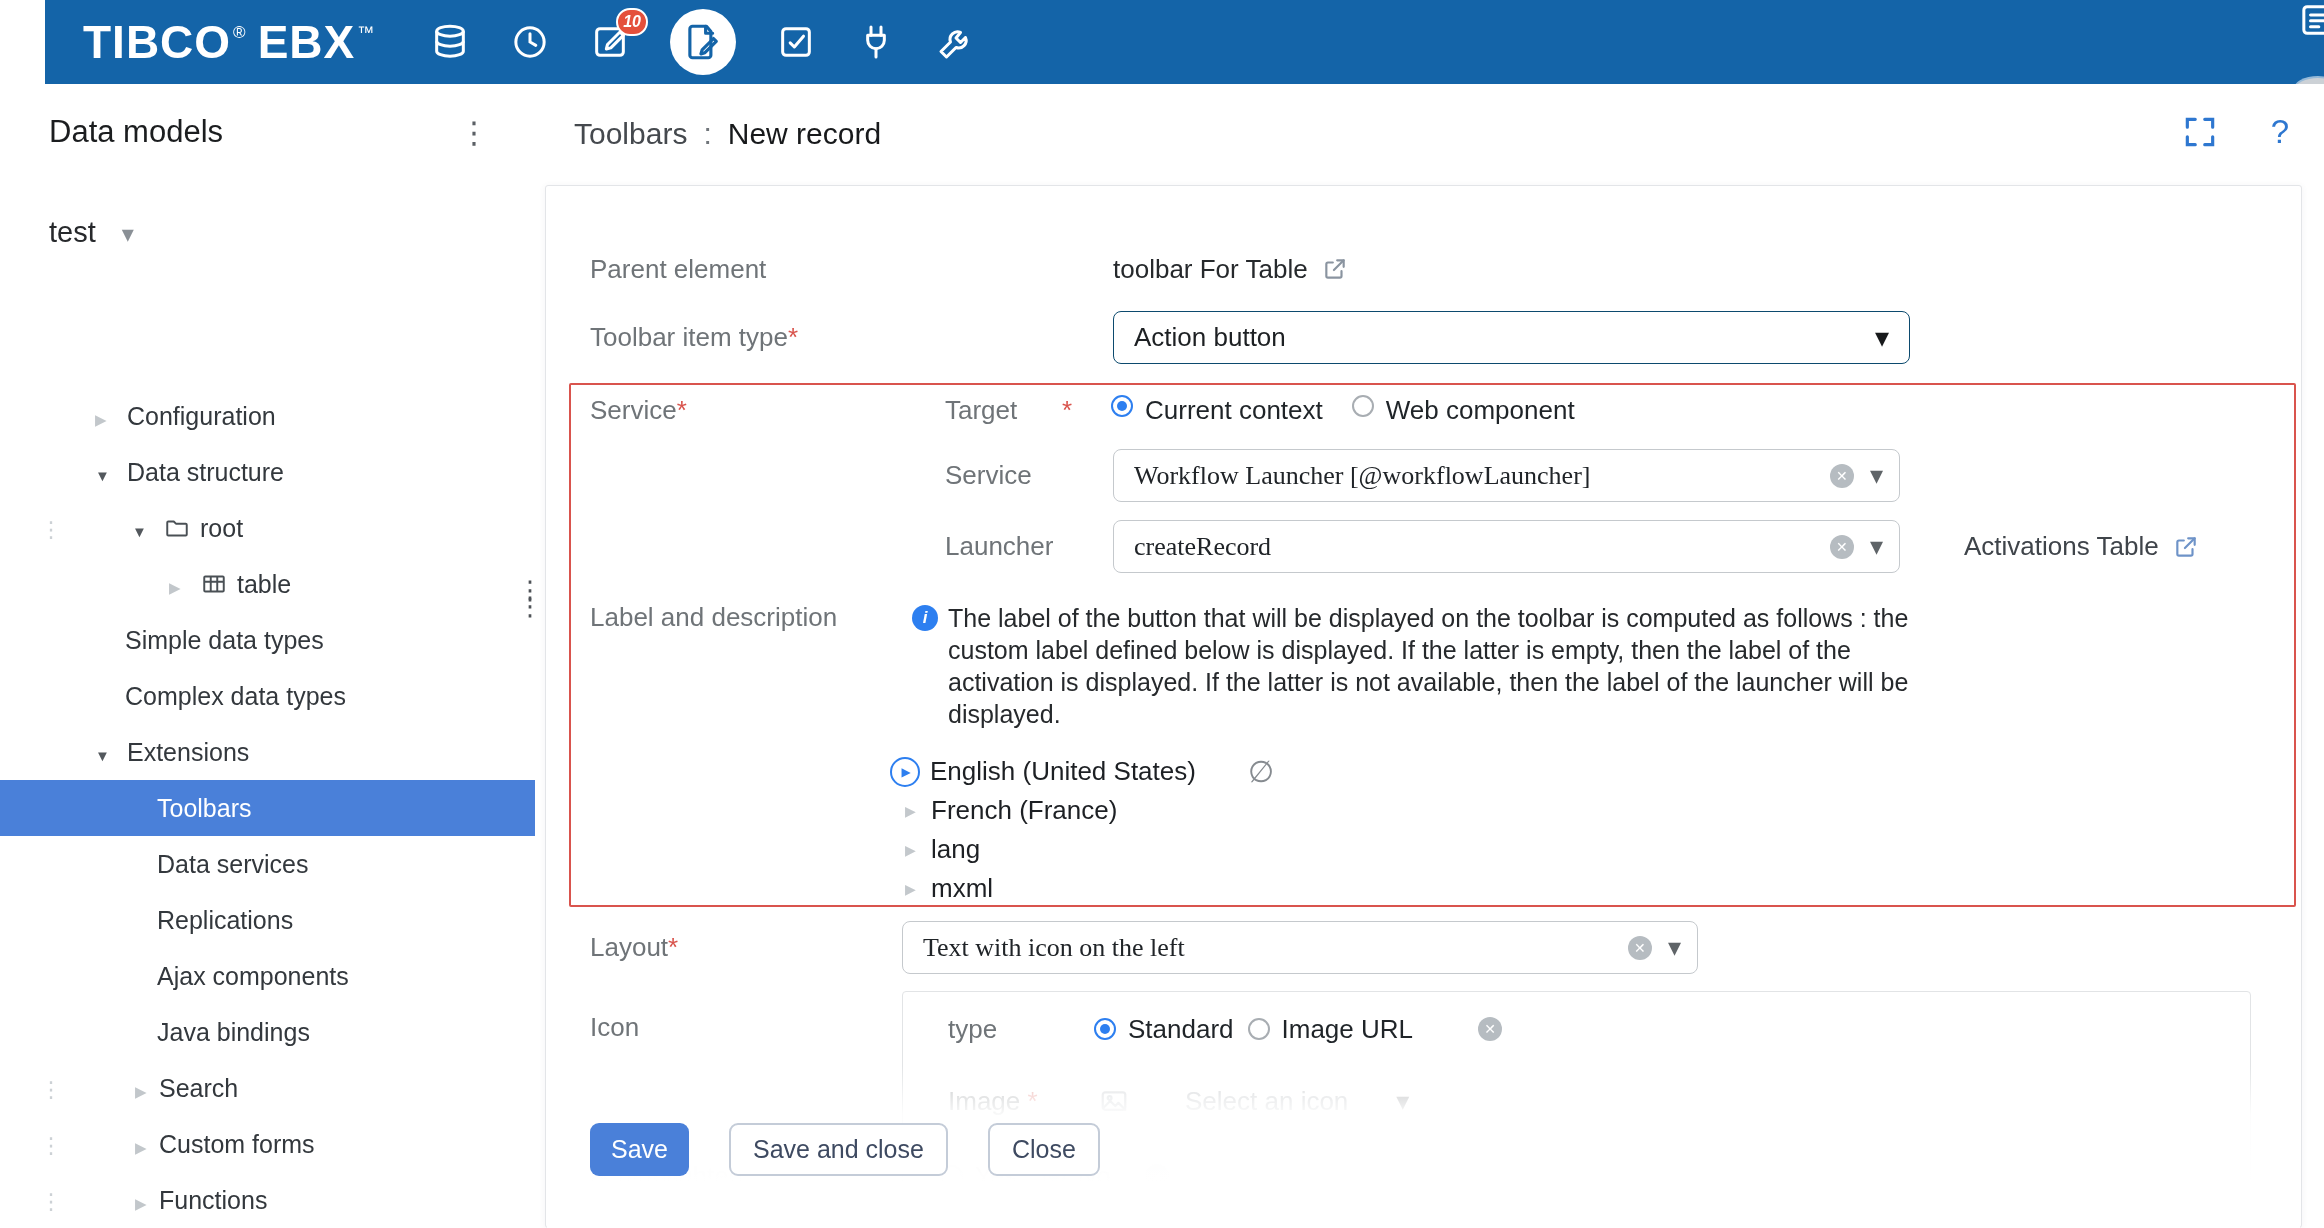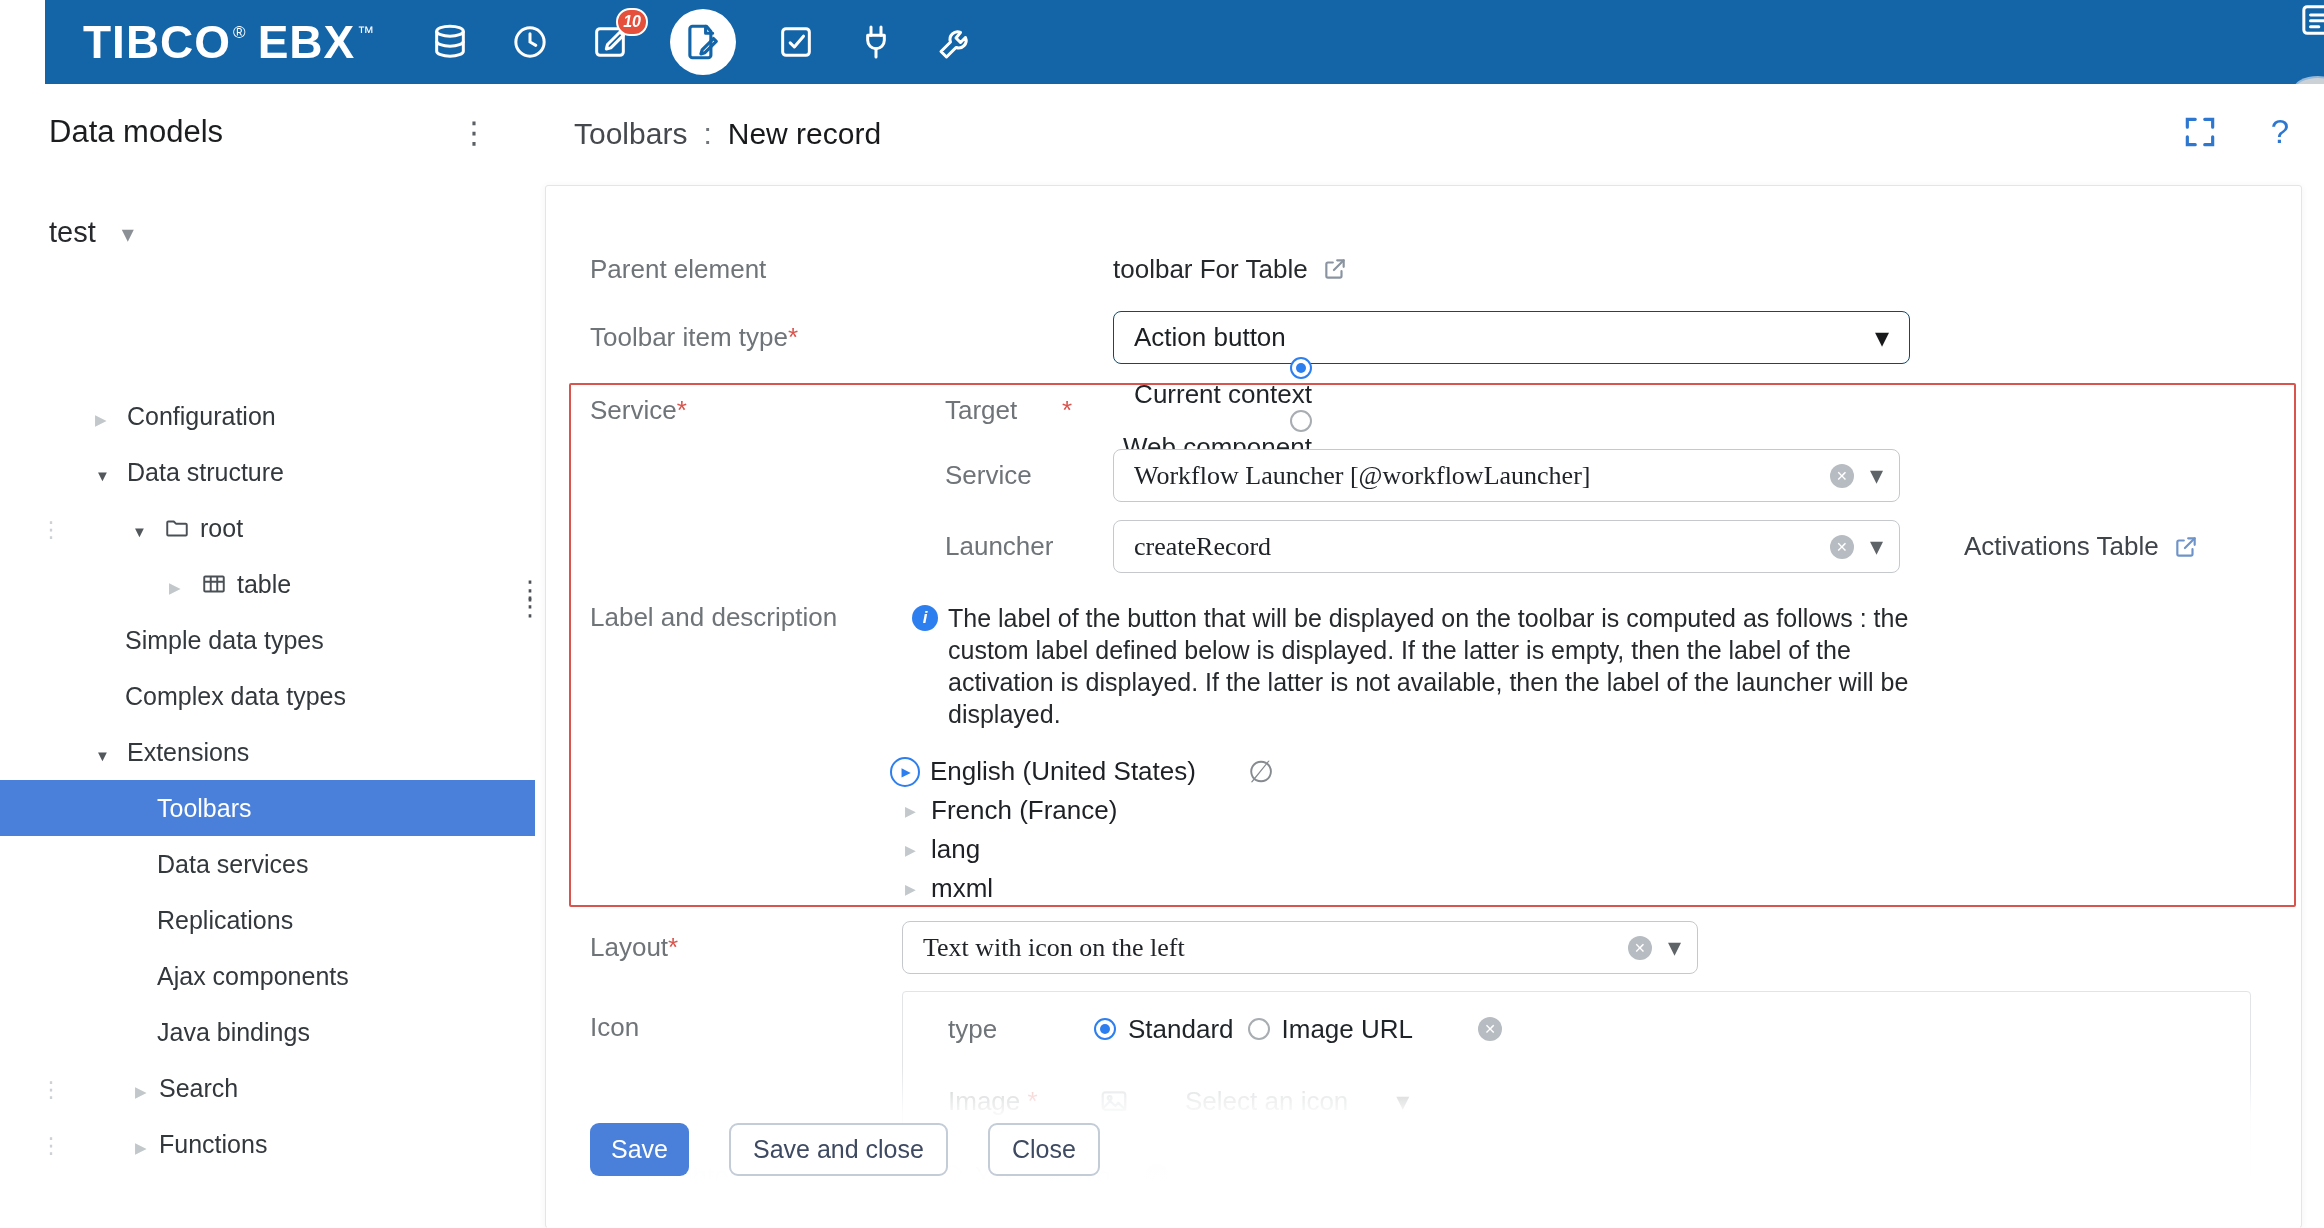--- a/index.html
+++ b/index.html
@@ -250,20 +250,25 @@
           <span>Java bindings</span>
         </div>
         <div class="tree-row lvl6">
           <span class="handle"></span>
           <span class="arrow arrow-col"></span>
           <span>Search</span>
         </div>
         <div class="tree-row lvl6">
           <span class="handle"></span>
           <span class="arrow arrow-col"></span>
+          <span>Custom forms</span>
+        </div>
+        <div class="tree-row lvl6">
+          <span class="handle"></span>
+          <span class="arrow arrow-col"></span>
           <span>Functions</span>
         </div>
       </nav>
     <span class="resize-handle">
         <i></i>
         <i></i>
       </span>
   </aside>
 
   <main class="main">
@@ -311,21 +316,21 @@
 
       <div class="prow" style="left:44px; top:199px; height:50px;">
         <span class="flabel">
           <span>Service</span><span class="req">*</span>
         </span>
       </div>
 
       <div class="prow" style="left:399px; top:199px; height:50px;">
         <span class="flabel" style="width:117px;">Target</span>
         <span class="req" style="width:32px; font-size:26px;">*</span>
-        <span style="display:flex; align-items:flex-end; margin-left:17px;flex-direction:column;">
+        <span style="display:flex; align-items:flex-start; margin-left:17px;">
           <span class="radio sel"></span>
           <span class="opt-label">Current context</span>
           <span class="radio" style="margin-left:29px;"></span>
           <span class="opt-label">Web component</span>
         </span>
       </div>
 
       <div class="prow" style="left:399px; top:263px; height:53px;">
         <span class="inlabel">Service</span>
         <div class="combobox">

